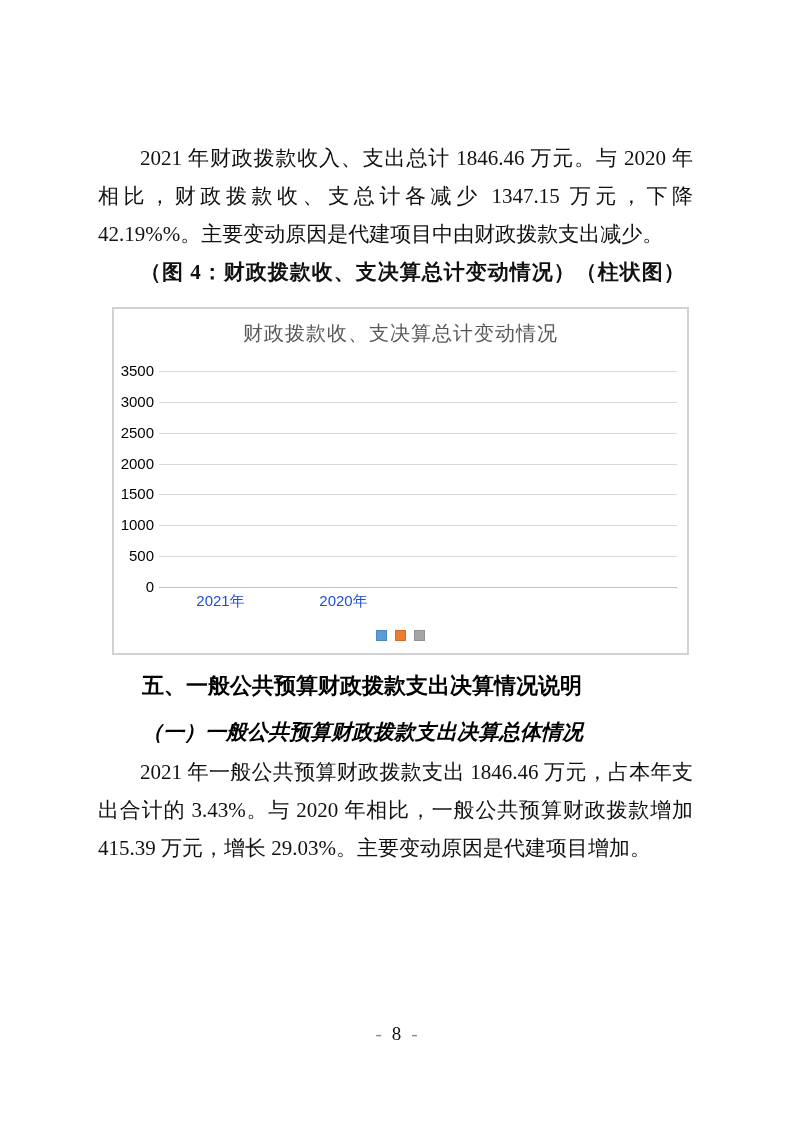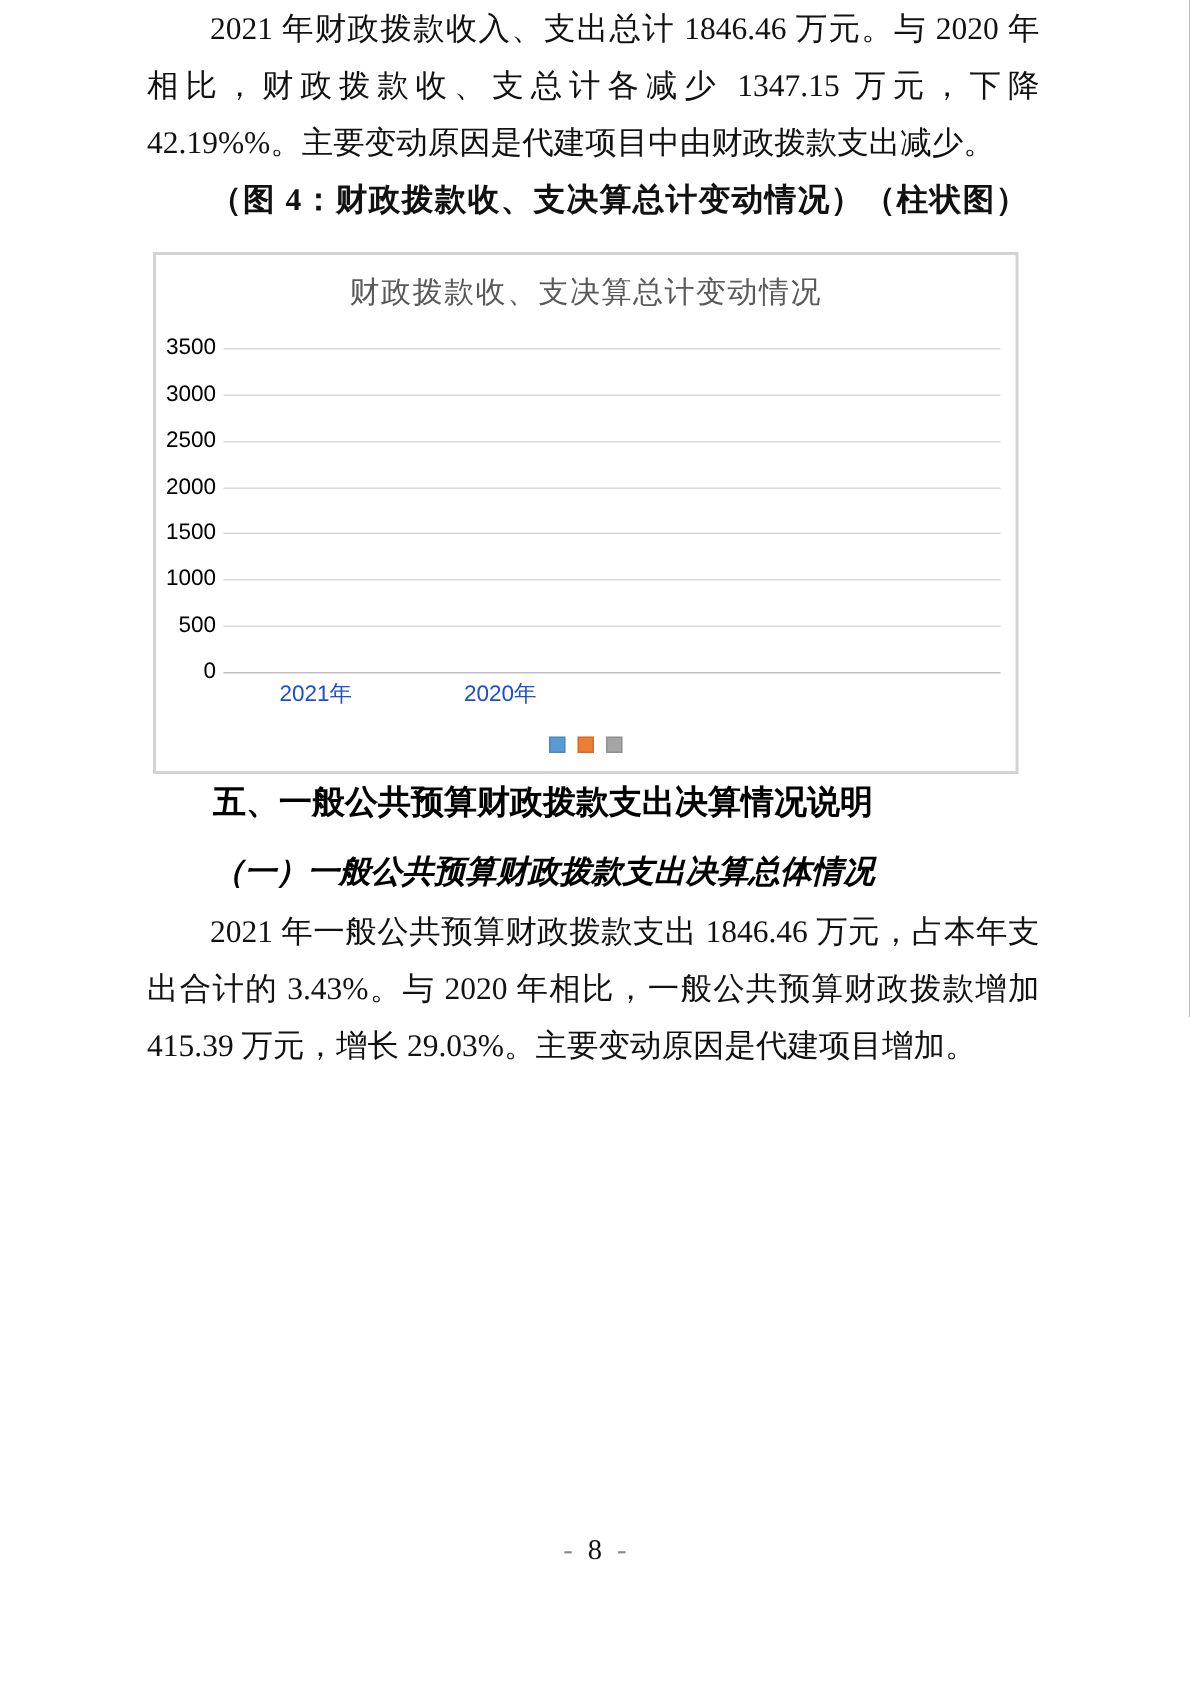--- a/index.html
+++ b/index.html
@@ -14,29 +14,29 @@
     overflow: hidden;
   }
   .content { padding: 0 100px 0 98px; }
   .body-para {
     font-size: 21px;
     line-height: 38px;
     text-align: justify;
     color: #111;
   }
   .indent { text-indent: 2em; }
-  .first-para { }
+  .first-para { margin-top: 139px; }
   .caption1 { text-indent: 2em; letter-spacing: 1px; font-weight: bold; }
   .caption2 { margin-top: 38px; letter-spacing: 0.5px; text-align: justify; }
 
   
   .chart {
     position: relative;
     margin-top: 16px;
-    margin-left: 4px;
+    margin-left: 14px;
     width: 577px; height: 348px;
     border: 2px solid #d2d2d2;
     background: #fff;
     font-family: "Liberation Sans", "DejaVu Sans", sans-serif;
   }
   .chart-title {
     position: absolute; top: 11px; left: 0; right: 0;
     text-align: center;
     font-size: 20px; letter-spacing: 1px;
     color: #595959;
@@ -66,20 +66,21 @@
     font-size: 15px; color: #1d4ed8;
   }
   .legend {
     position: absolute; left: 0; right: 0; top: 321px;
     display: flex; justify-content: center; align-items: center; gap: 8px;
   }
   .swatch { width: 11px; height: 11px; border: 1px solid rgba(0,0,0,0.12); }
 
   
   .sec {
+    margin-top: 12px;
     padding-left: 44px;
     font-family: "Liberation Sans", "DejaVu Sans", sans-serif;
     font-size: 22px; font-weight: 700;
     line-height: 38px; color: #000;
   }
   .subsec {
     margin-top: 8px;
     padding-left: 44px;
     font-size: 21px; font-weight: 700; font-style: italic;
     line-height: 38px; color: #000;

